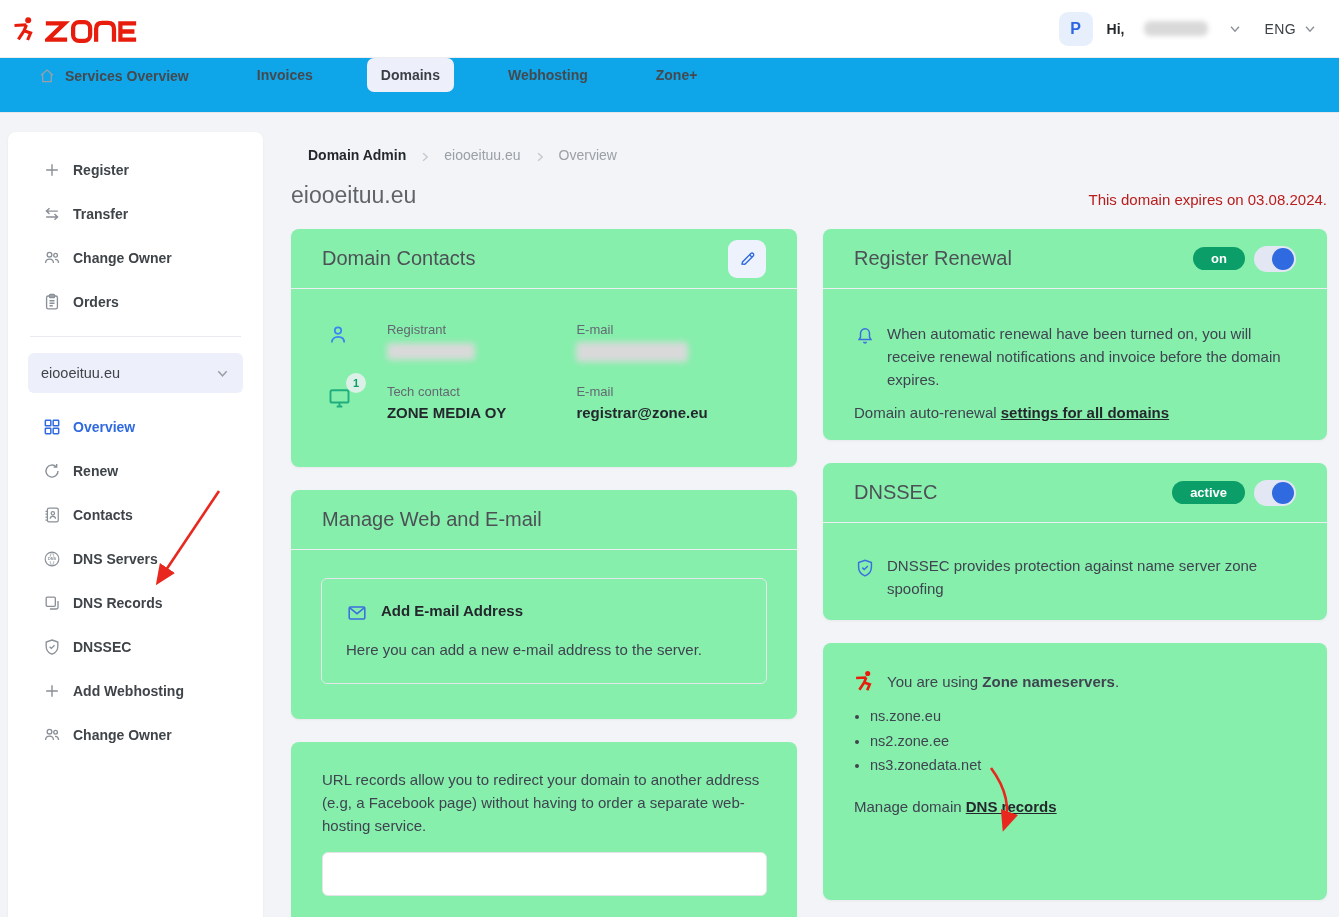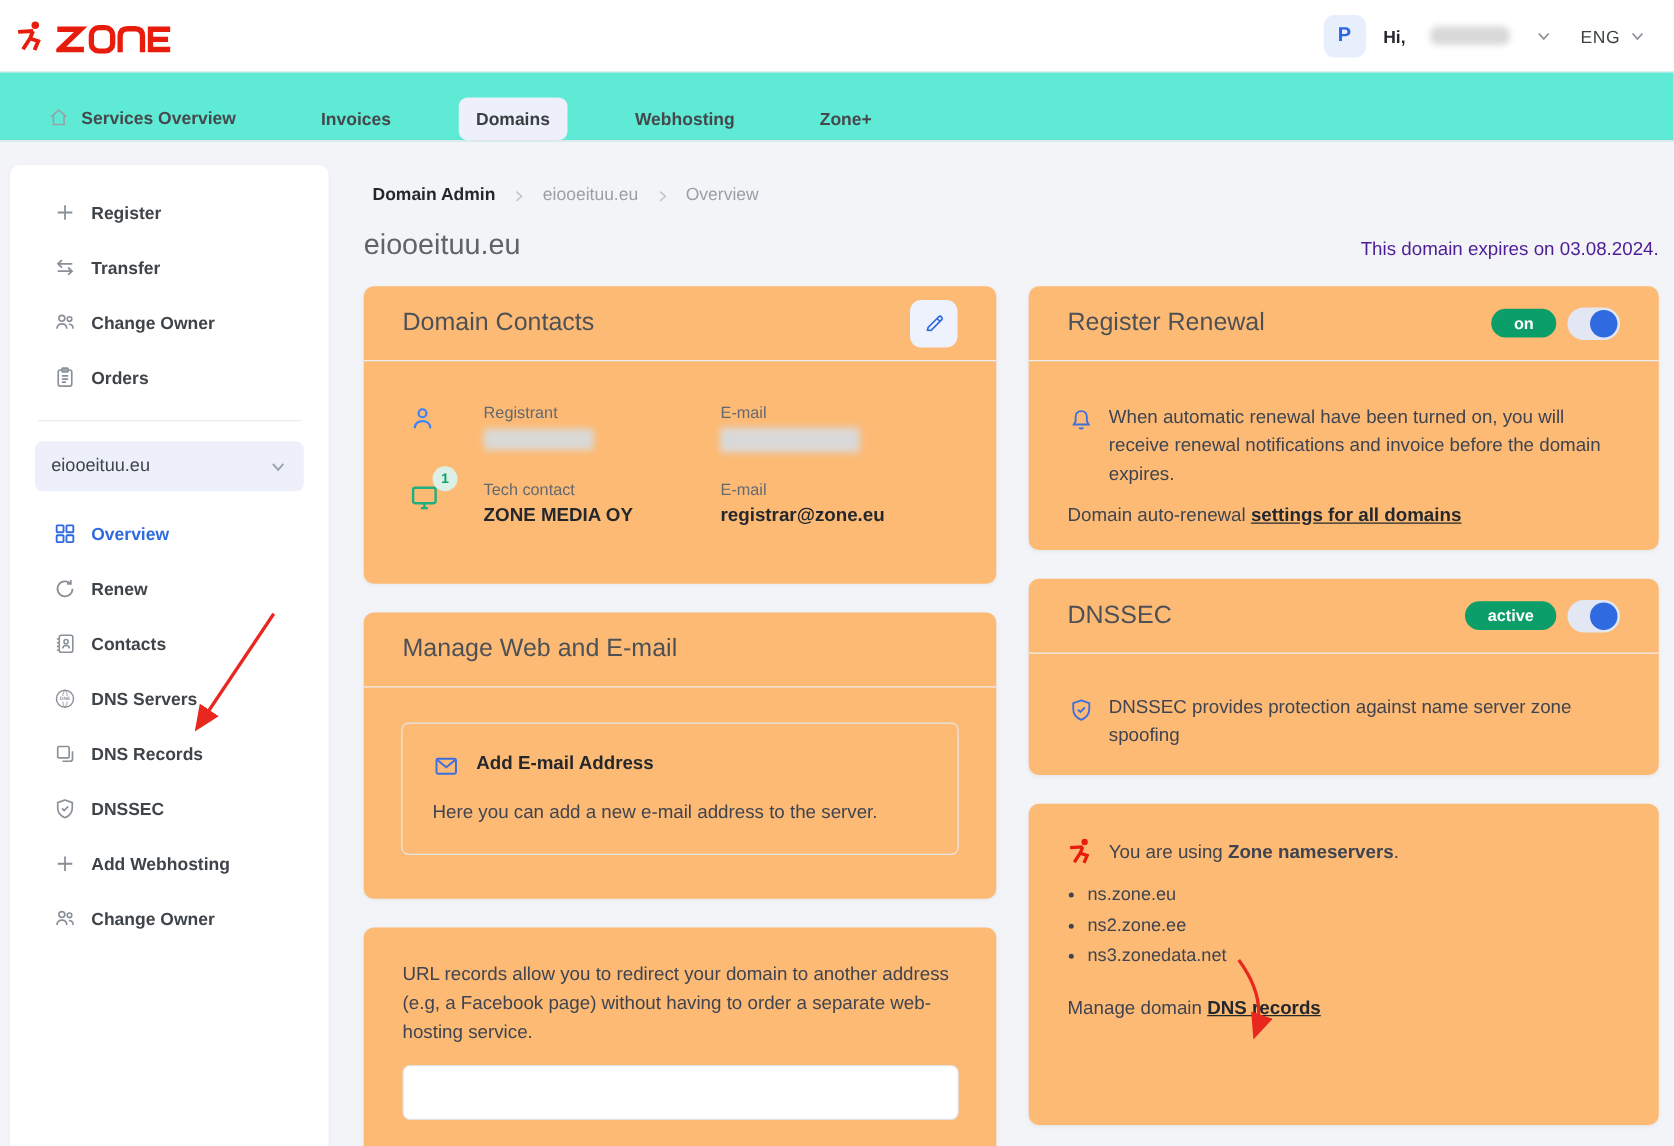--- a/index.html
+++ b/index.html
@@ -30,22 +30,22 @@
   .greeting-label { font-weight:bold; font-size:14px; color:#24282d; }
   .blur-pill { background:#d9d9d9; border-radius:6px; filter:blur(2.5px); }
   .name-pill { width:64px; height:15px; }
   .lang { display:flex; align-items:center; gap:7px; margin-left:12px; margin-right:6px; cursor:pointer;justify-content:center; }
   .lang-label { font-size:14px; color:#3c4145; letter-spacing:.4px; }
   .chev { width:14px; height:14px; }
 
   
   .nav {
     position:absolute; top:57px; left:0; right:0; height:56px;
-    background:#5eead4; border-top:1px solid #ededef; border-bottom:1px solid #e4e6ea;
-    display:flex; align-items:flex-end; padding-left:24px; gap:40px; z-index:9;
+    background:#0ea5e9; border-top:1px solid #ededef; border-bottom:1px solid #e4e6ea;
+    display:flex; align-items:flex-start; padding-left:24px; gap:40px; z-index:9;
   }
   .nav-item {
     display:flex; align-items:center; gap:9px;
     font-size:14px; font-weight:bold; color:#45494e;
     padding:9px 14px; border-radius:7px; cursor:pointer; white-space:nowrap;
   }
   .nav-item.active { background:#edf0fb; color:#3a3f44; }
 
   
   .sidebar {
@@ -64,34 +64,34 @@
   .side-divider { border-top:1px solid #e9ebee; margin:12px 2px; }
   .domain-select {
     margin-top:16px; height:40px; background:#edf0fa; border-radius:6px;
     display:flex; align-items:center; justify-content:space-between;
     padding:0 13px; cursor:pointer; font-size:14.5px; color:#3f4449;
   }
   .side-menu { margin-top:12px; }
 
   
   .breadcrumb {
-    position:absolute; left:298px; top:147px;
+    position:absolute; left:308px; top:147px;
     display:flex; align-items:flex-end; gap:13px; font-size:14px; z-index:4;
   }
   .bc-root { font-weight:bold; color:#24282d; cursor:pointer; }
   .bc-sep { width:12px; height:12px; }
   .bc-muted { color:#9aa0a6; }
   .page-title { position:absolute; left:291px; top:182px; font-size:23px; color:#606469; z-index:4; }
-  .expiry-note { position:absolute; right:12px; top:191px; font-size:15px; color:#4c1d95; z-index:4; }
+  .expiry-note { position:absolute; right:12px; top:191px; font-size:15px; color:#b91c1c; z-index:4; }
 
   
   .col-left  { position:absolute; left:291px; top:229px; width:506px; z-index:4; }
   .col-right { position:absolute; left:823px; top:229px; width:504px; z-index:4; }
   .card {
-    background:#fdba74; border-radius:8px; margin-bottom:23px;
+    background:#86efac; border-radius:8px; margin-bottom:23px;
     box-shadow:0 1px 3px rgba(18,24,40,.05);
   }
   .card-header {
     height:60px; display:flex; align-items:center; justify-content:space-between;
     padding:0 31px; border-bottom:1px solid #edeef1;
   }
   .card-title { font-size:20px; color:#4d5156; }
   .icon-btn {
     width:38px; height:38px; border-radius:9px; background:#eef2fd; border:none;
     display:flex; align-items:center; justify-content:center; cursor:pointer;

